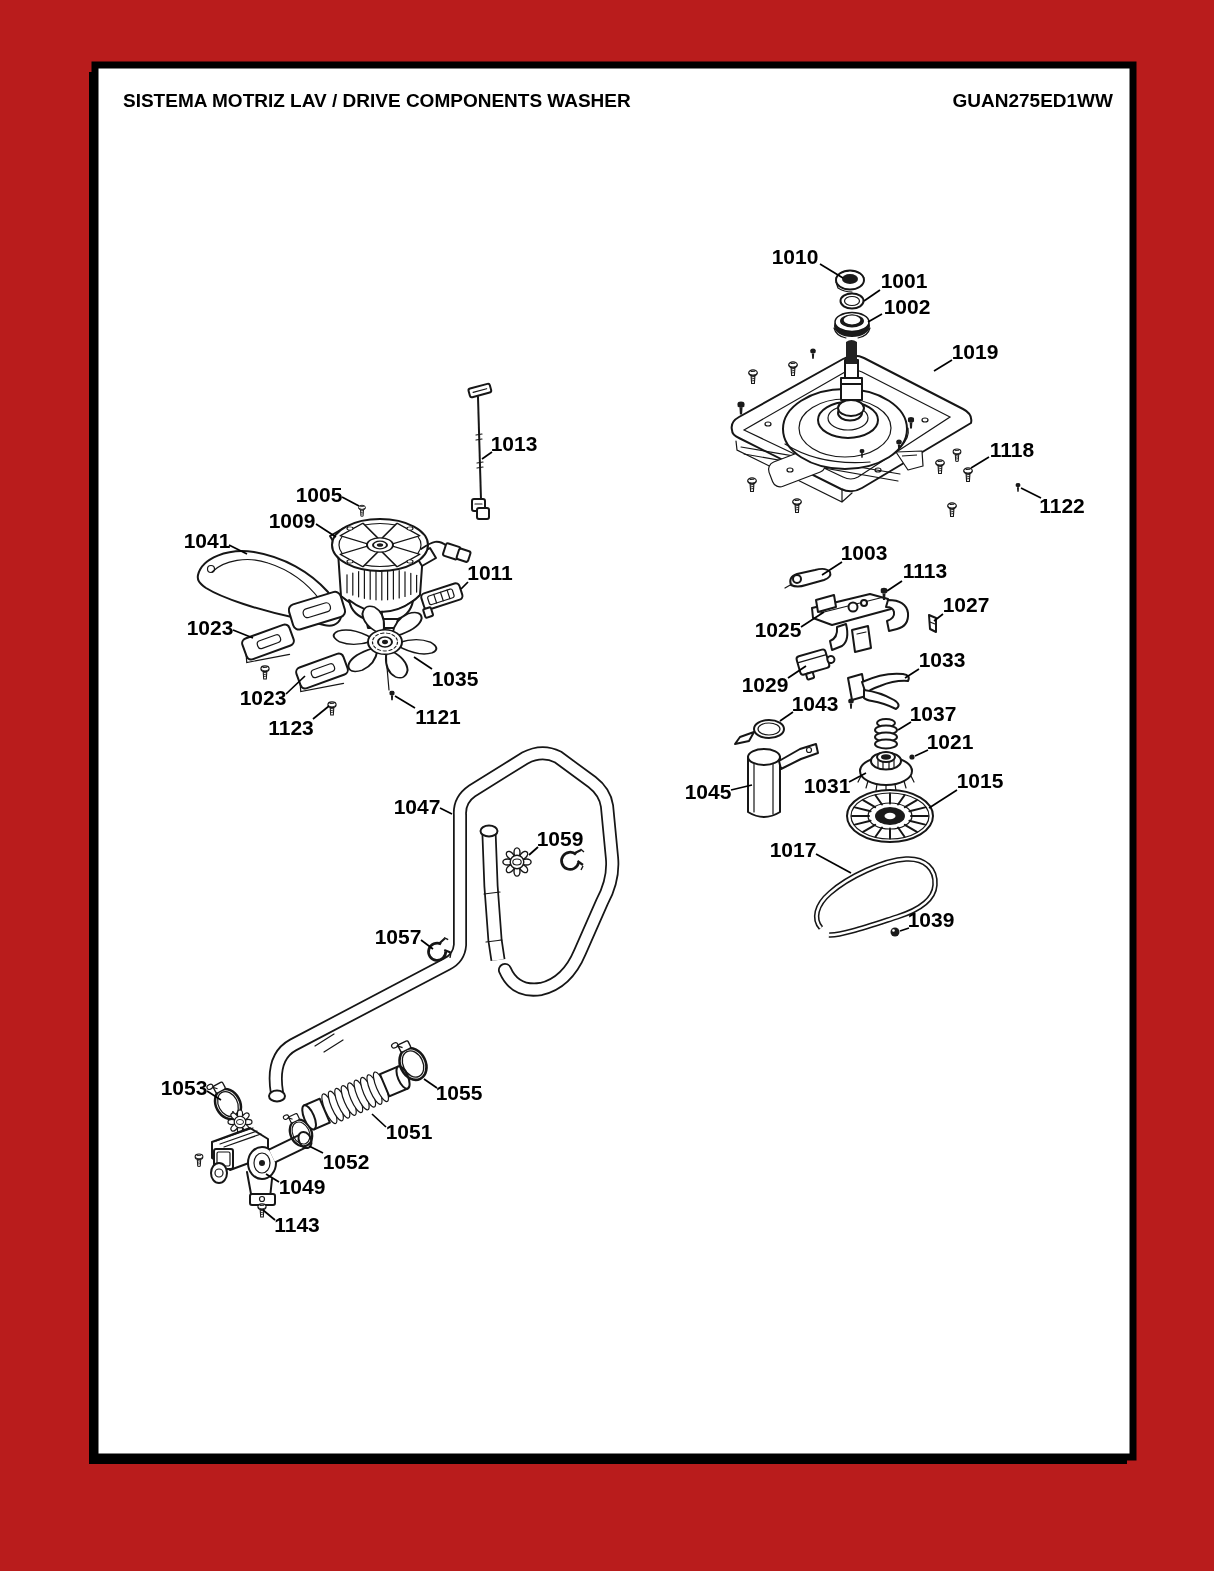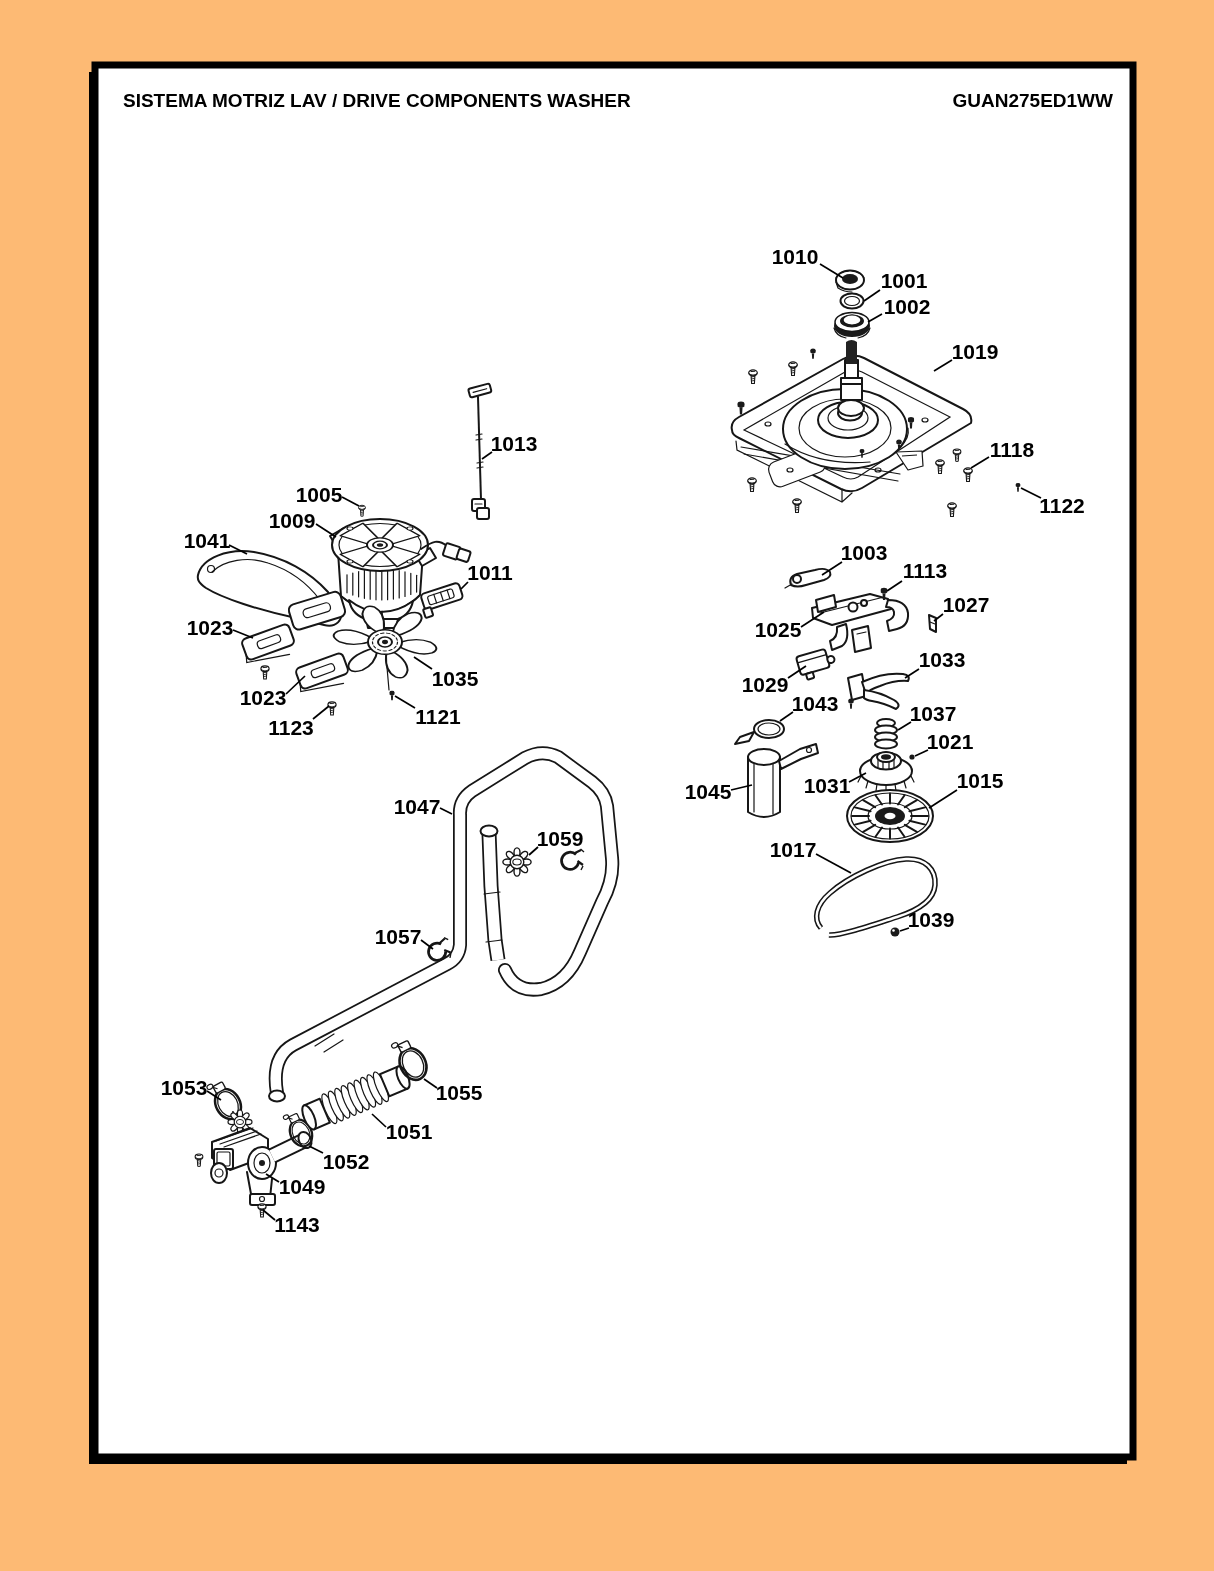--- a/index.html
+++ b/index.html
@@ -1,16 +1,16 @@
 <!DOCTYPE html>
 <html><head>
 <meta charset="utf-8">
 <style>
   html,body{margin:0;padding:0;background:#fff;}
-  #stage{position:relative;width:1214px;height:1571px;background:#fdba74;overflow:hidden;}
+  #stage{position:relative;width:1214px;height:1571px;background:#b91c1c;overflow:hidden;}
   svg{position:absolute;left:0;top:0;}
   .part{fill:#fff;stroke:#161616;stroke-width:2;stroke-linejoin:round;stroke-linecap:round;}
   .thin{fill:#fff;stroke:#161616;stroke-width:1.2;stroke-linejoin:round;}
   .ink1{fill:none;stroke:#161616;stroke-width:1.2;stroke-linecap:round;}
   .ink2{fill:none;stroke:#161616;stroke-width:2;stroke-linecap:round;}
   .dark{fill:#1a1a1a;stroke:none;}
   .hose-o{fill:none;stroke:#161616;stroke-width:14;stroke-linecap:round;stroke-linejoin:round;}
   .hose-i{fill:none;stroke:#ffffff;stroke-width:10.5;stroke-linecap:round;stroke-linejoin:round;}
   .tube-o{fill:none;stroke:#161616;stroke-width:15;stroke-linecap:butt;}
   .tube-i{fill:none;stroke:#ffffff;stroke-width:11.5;stroke-linecap:butt;}

